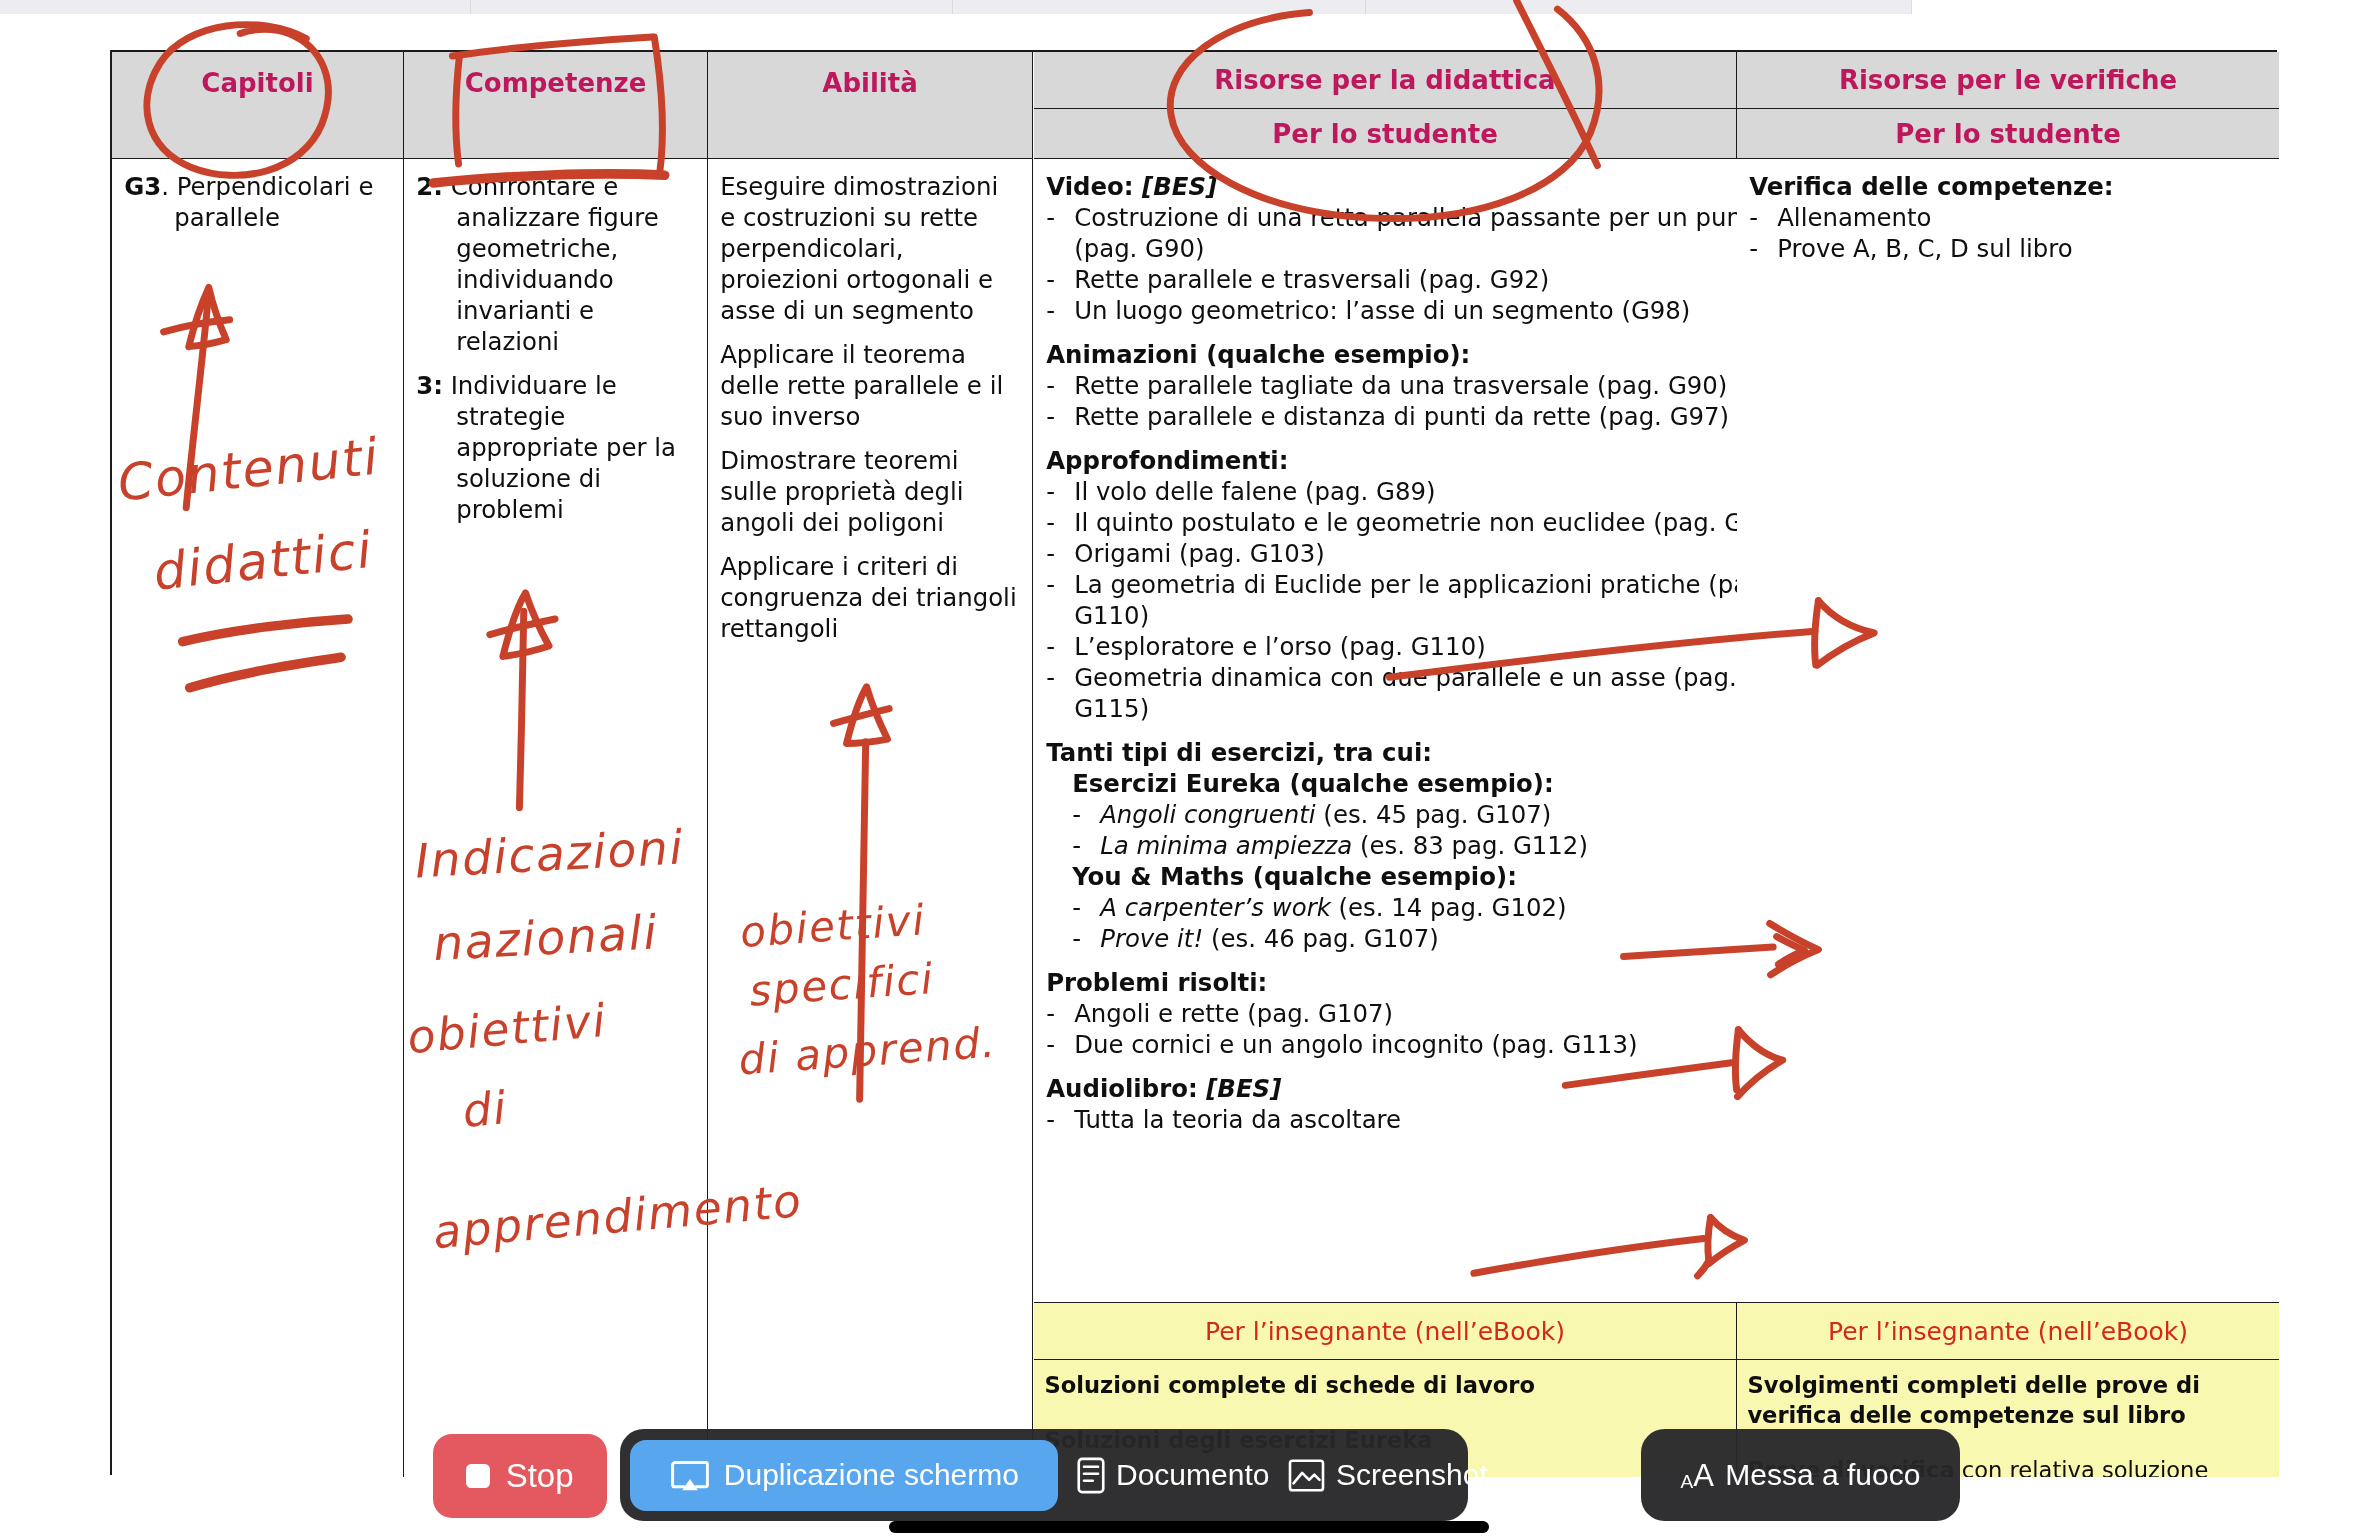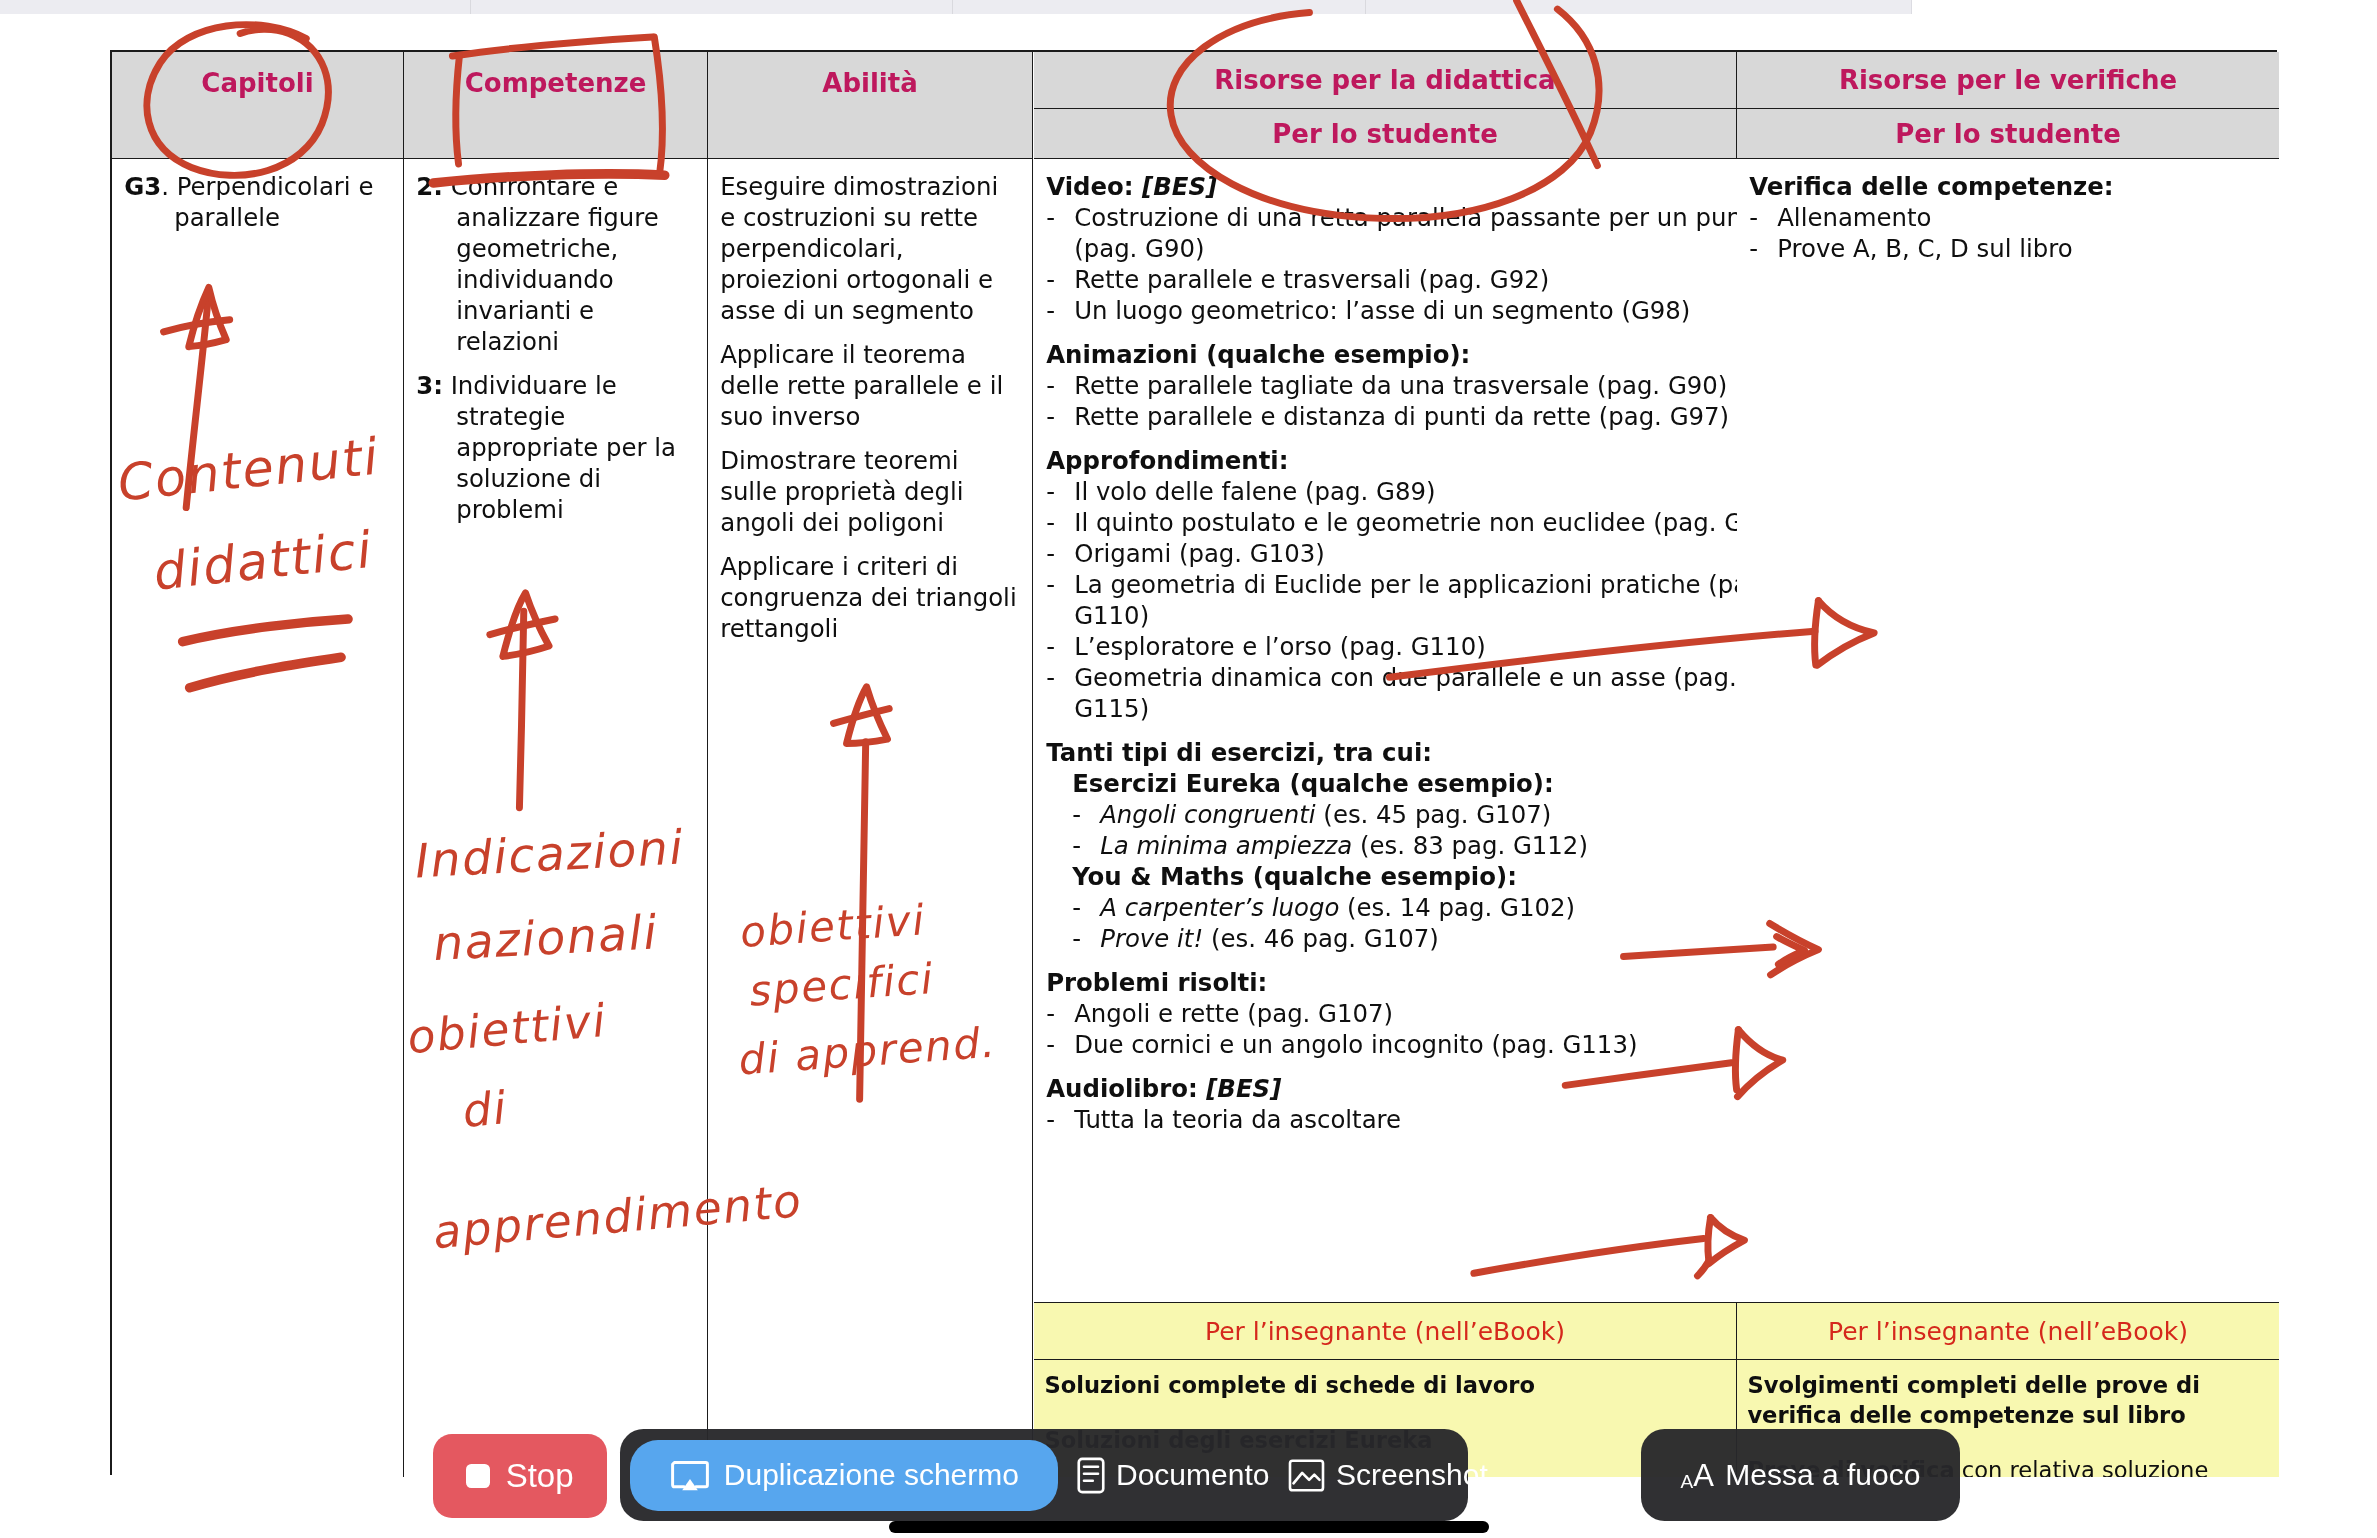--- a/index.html
+++ b/index.html
@@ -36,21 +36,21 @@
   .pen{stroke:#c8412b;stroke-width:8;fill:none;stroke-linecap:round;stroke-linejoin:round;}
   .pen-thick{stroke-width:11;}
   .hw{fill:#c8412b;font-style:italic;font-family:"DejaVu Sans",sans-serif;letter-spacing:2px;}
   
   .tb{position:absolute;z-index:50;color:#fff;font-family:"Liberation Sans",sans-serif;}
   #stop-btn{left:433px;top:1434px;width:174px;height:84px;border-radius:19px;background:#e45860;
             display:flex;align-items:center;justify-content:center;gap:15.7px;font-size:33px;}
   #stop-icon{width:23.5px;height:23.5px;background:#fff;border-radius:5.2px;}
   #pill1{left:620px;top:1429px;width:848px;height:92px;border-radius:23.5px;background:rgba(40,40,43,0.96);
          display:flex;align-items:center;gap:18.3px;padding:0 19px 0 10.4px;box-sizing:border-box;}
-  #mirror-btn{width:428px;height:71px;flex:0 0 428px;border-radius:28px;background:#57a6ee;
+  #mirror-btn{width:428px;height:71px;flex:0 0 428px;border-radius:16px;background:#57a6ee;
               display:flex;align-items:center;justify-content:center;gap:14px;font-size:30px;}
   .tb-item{display:flex;align-items:center;gap:11.3px;font-size:30px;white-space:nowrap;}
   #pill2{left:1641px;top:1429px;width:319px;height:92px;border-radius:23.5px;background:rgba(40,40,43,0.96);
          display:flex;align-items:center;justify-content:center;gap:11.3px;font-size:30px;}
   #focus-icon{display:flex;align-items:flex-end;line-height:1;}
   #focus-icon .a-small{font-size:19px;} #focus-icon .a-big{font-size:31px;}
   #home-indicator{left:889px;top:1521px;width:600px;height:12.2px;border-radius:7px;background:#000;}
 </style>
 </head>
 <body>
@@ -172,21 +172,21 @@
       </div>
       <div class="tl ind1 bul">
         <span class="dash">-</span>
         <span class="runs"><span class="ita">La minima ampiezza</span><span> (es. 83 pag. G112)</span></span>
       </div>
       <div class="tl ind1">
         <span class="runs"><span class="bld">You &amp; Maths (qualche esempio):</span></span>
       </div>
       <div class="tl ind1 bul">
         <span class="dash">-</span>
-        <span class="runs"><span class="ita">A carpenter’s luogo</span><span> (es. 14 pag. G102)</span></span>
+        <span class="runs"><span class="ita">A carpenter’s work</span><span> (es. 14 pag. G102)</span></span>
       </div>
       <div class="tl ind1 bul">
         <span class="dash">-</span>
         <span class="runs"><span class="ita">Prove it!</span><span> (es. 46 pag. G107)</span></span>
       </div>
       <div class="tl gap">
         <span class="runs"><span class="bld">Problemi risolti:</span></span>
       </div>
       <div class="tl bul">
         <span class="dash">-</span>

